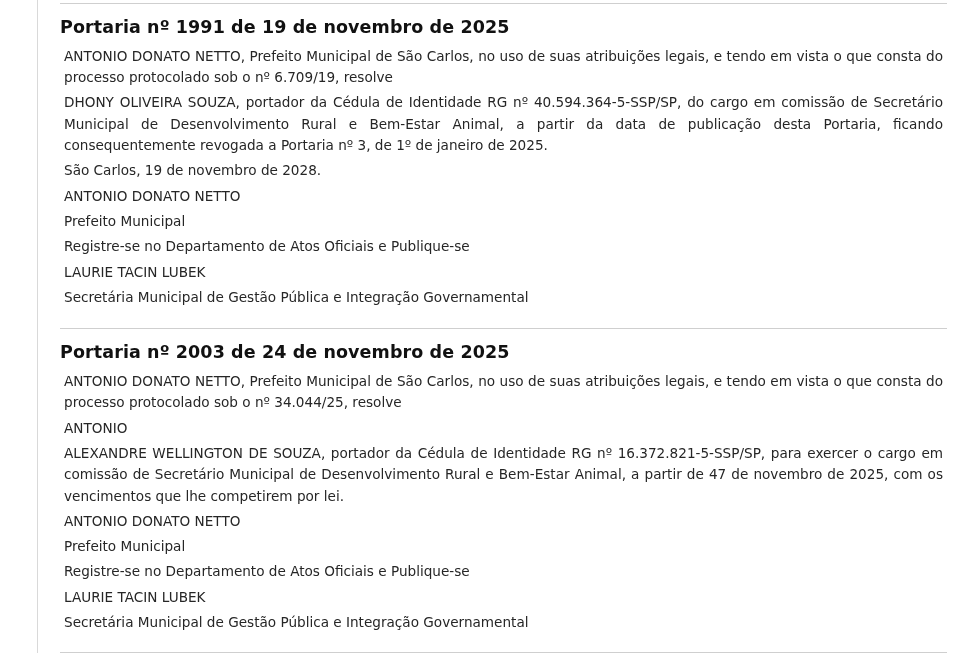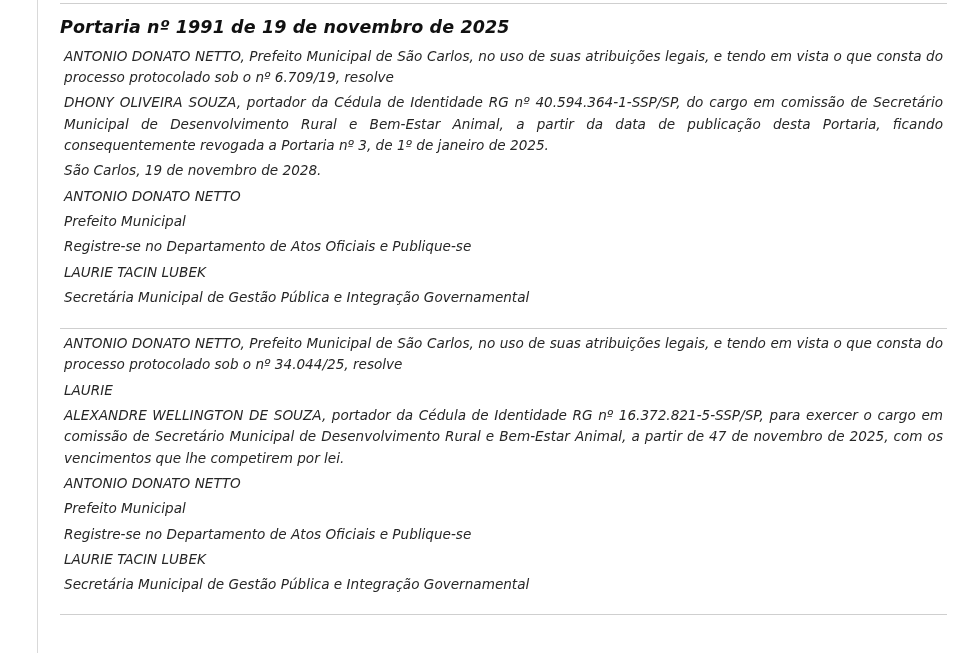--- a/index.html
+++ b/index.html
@@ -12,21 +12,20 @@
     height: 653px;
     font-family: "DejaVu Sans", sans-serif;
     color: #1a1a1a;
     overflow: hidden;
   }
   .page {
     position: relative;
     width: 971px;
     height: 486px;
     box-sizing: border-box;
-    font-style: italic;
   }
   .left-rule {
     position: absolute;
     left: 37px;
     top: 0;
     width: 1px;
     height: 653px;
     background: #d9d9d9;
   }
   .content {
@@ -79,37 +78,38 @@
   <div class="left-rule"></div>
 
   <div class="content">
 
     <hr class="divider top">
 
     <div class="act">
       <h2 class="act-title">Portaria nº 1991 de 19 de novembro de 2025</h2>
       <div class="act-body">
         <p class="justify">ANTONIO DONATO NETTO, Prefeito Municipal de São Carlos, no uso de suas atribuições legais, e tendo em vista o que consta do processo protocolado sob o nº 6.709/19, resolve</p>
-        <p class="justify">DHONY OLIVEIRA SOUZA, portador da Cédula de Identidade RG nº 40.594.364-1-SSP/SP, do cargo em comissão de Secretário Municipal de Desenvolvimento Rural e Bem-Estar Animal, a partir da data de publicação desta Portaria, ficando consequentemente revogada a Portaria nº 3, de 1º de janeiro de 2025.</p>
+        <p class="justify">DHONY OLIVEIRA SOUZA, portador da Cédula de Identidade RG nº 40.594.364-5-SSP/SP, do cargo em comissão de Secretário Municipal de Desenvolvimento Rural e Bem-Estar Animal, a partir da data de publicação desta Portaria, ficando consequentemente revogada a Portaria nº 3, de 1º de janeiro de 2025.</p>
         <p>São Carlos, 19 de novembro de 2028.</p>
         <p>ANTONIO DONATO NETTO</p>
         <p>Prefeito Municipal</p>
         <p>Registre-se no Departamento de Atos Oficiais e Publique-se</p>
         <p>LAURIE TACIN LUBEK</p>
         <p>Secretária Municipal de Gestão Pública e Integração Governamental</p>
       </div>
     </div>
 
     <div class="spacer-between"></div>
     <hr class="divider">
 
     <div class="act">
+      <h2 class="act-title">Portaria nº 2003 de 24 de novembro de 2025</h2>
       <div class="act-body">
         <p class="justify">ANTONIO DONATO NETTO, Prefeito Municipal de São Carlos, no uso de suas atribuições legais, e tendo em vista o que consta do processo protocolado sob o nº 34.044/25, resolve</p>
-        <p>LAURIE</p>
+        <p>ANTONIO</p>
         <p class="justify">ALEXANDRE WELLINGTON DE SOUZA, portador da Cédula de Identidade RG nº 16.372.821-5-SSP/SP, para exercer o cargo em comissão de Secretário Municipal de Desenvolvimento Rural e Bem-Estar Animal, a partir de 47 de novembro de 2025, com os vencimentos que lhe competirem por lei.</p>
         <p>ANTONIO DONATO NETTO</p>
         <p>Prefeito Municipal</p>
         <p>Registre-se no Departamento de Atos Oficiais e Publique-se</p>
         <p>LAURIE TACIN LUBEK</p>
         <p>Secretária Municipal de Gestão Pública e Integração Governamental</p>
       </div>
     </div>
 
     <div class="spacer-lower"></div>

